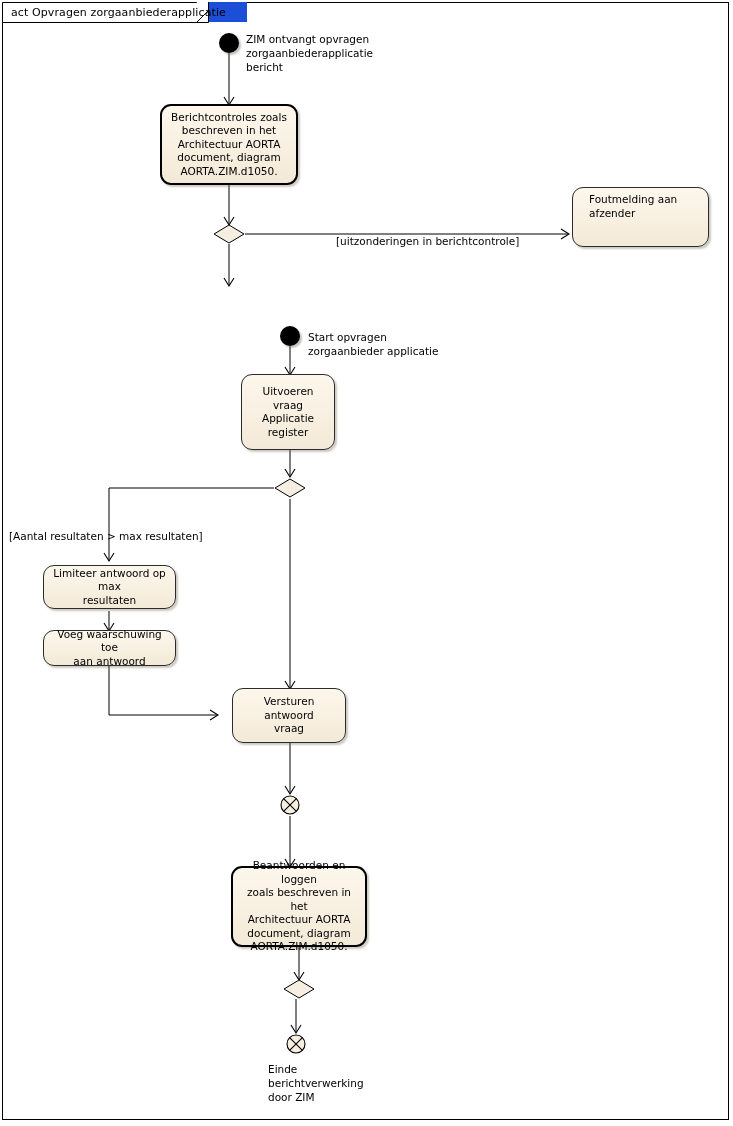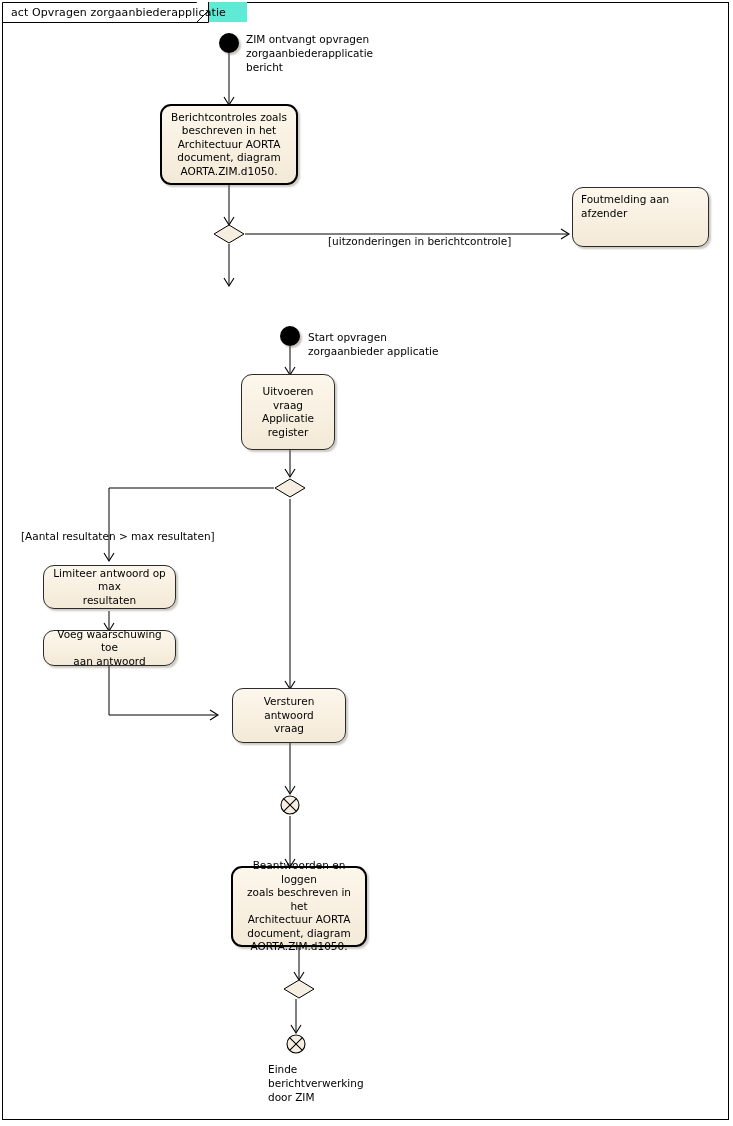--- a/index.html
+++ b/index.html
@@ -31,21 +31,21 @@
     box-sizing: border-box;
     background: #fff;
   }
   .frame-tab {
     position: absolute;
     left: 2px;
     top: 2px;
     height: 20px;
     width: 245px;
     box-sizing: border-box;
-    background: #5eead4;
+    background: #1d4ed8;
   }
   .frame-tab-shape {
     position: absolute;
     left: 0; top: 0;
     width: 207px;
     height: 21px;
   }
   .frame-title {
     position: absolute;
     left: 9px;
@@ -80,21 +80,21 @@
     box-shadow: 2px 2px 2px rgba(120,110,95,0.38);
     padding: 12px 6px;
   }
   .node.thick {
     border: 2.4px solid #000;
   }
   .node.topleft {
     align-items: flex-start;
     justify-content: flex-start;
     text-align: left;
-    padding: 5px 8px;
+    padding: 5px 16px;
   }
   
   .partition {
     position: absolute;
     box-sizing: border-box;
     background: linear-gradient(to bottom, #f7efe2 0%, #ece0cd 100%);
     border: 1px solid #3a3a3a;
     border-radius: 14px;
     box-shadow: 3px 3px 3px rgba(120,110,95,0.35);
   }
@@ -193,39 +193,39 @@
   <div class="label" style="left:246px; top:32px;">ZIM ontvangt opvragen<br>zorgaanbiederapplicatie<br>bericht</div>
 
   <div class="node thick" style="left:160px; top:104px; width:138px; height:81px;">
     <span>Berichtcontroles zoals<br>beschreven in het<br>Architectuur AORTA<br>document, diagram<br>AORTA.ZIM.d1050.</span>
   </div>
 
   <svg class="decision-node" style="left:213px; top:224px;" viewBox="0 0 32 20">
     <path d="M16 1 L31 10 L16 19 L1 10 Z" fill="#f6eee0" stroke="#000" stroke-width="1"></path>
   </svg>
 
-  <div class="label" style="left:328px; top:234px;">[uitzonderingen in berichtcontrole]</div>
+  <div class="label" style="left:336px; top:234px;">[uitzonderingen in berichtcontrole]</div>
 
   <div class="node topleft" style="left:572px; top:187px; width:137px; height:60px;">
     <span>Foutmelding aan afzender</span>
   </div>
 
 
   <div class="initial-node" style="left:280px; top:326px;"></div>
   <div class="label" style="left:308px; top:330px;">Start opvragen<br>zorgaanbieder applicatie</div>
 
   <div class="node" style="left:241px; top:374px; width:94px; height:76px;">
     <span>Uitvoeren vraag<br>Applicatie<br>register</span>
   </div>
 
   <svg class="decision-node" style="left:274px; top:478px;" viewBox="0 0 32 20">
     <path d="M16 1 L31 10 L16 19 L1 10 Z" fill="#f6eee0" stroke="#000" stroke-width="1"></path>
   </svg>
 
-  <div class="label" style="left:21px; top:529px;">[Aantal resultaten &gt; max resultaten]</div>
+  <div class="label" style="left:9px; top:529px;">[Aantal resultaten &gt; max resultaten]</div>
 
   <div class="node" style="left:43px; top:565px; width:133px; height:44px;">
     <span>Limiteer antwoord op max<br>resultaten</span>
   </div>
 
   <div class="node" style="left:43px; top:630px; width:133px; height:36px;justify-content:flex-end;">
     <span>Voeg waarschuwing toe<br>aan antwoord</span>
   </div>
 
   <div class="node" style="left:232px; top:688px; width:114px; height:55px;">

